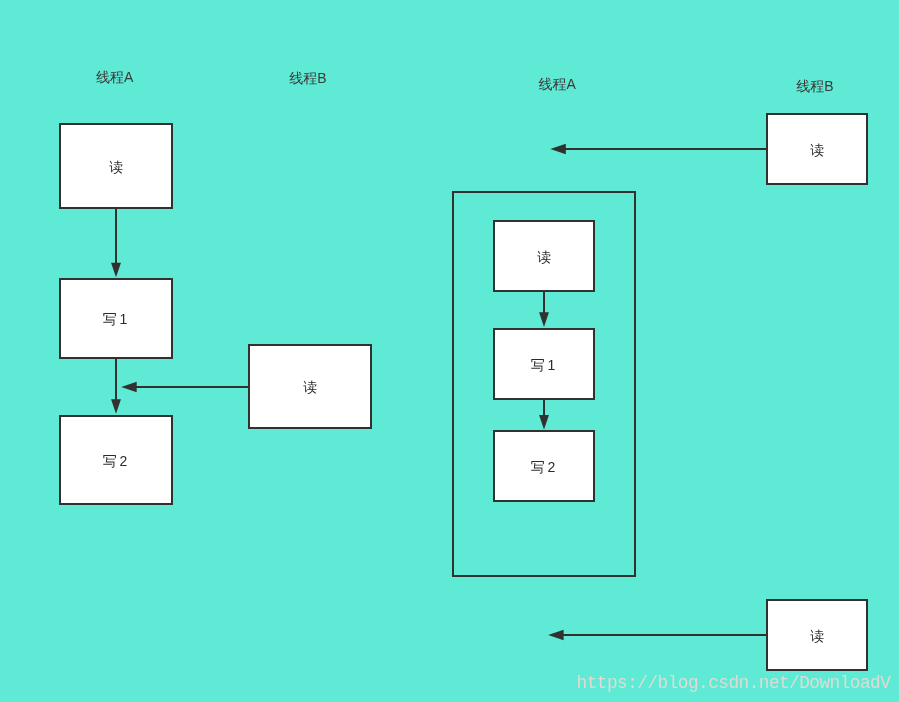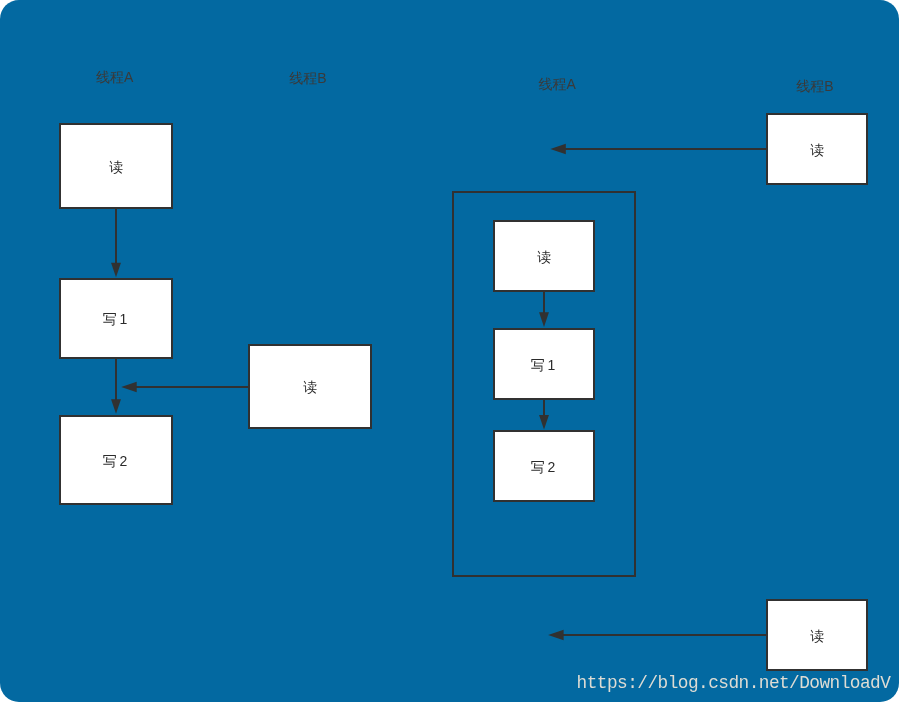--- a/index.html
+++ b/index.html
@@ -11,22 +11,21 @@
   body {
     width: 899px;
     height: 702px;
     overflow: hidden;
     font-family: "Liberation Sans", sans-serif;
   }
   #canvas {
     position: relative;
     width: 899px;
     height: 702px;
-    background: #0369a1;
-    border-radius: 19px;
+    background: #5eead4;
   }
   svg#diagram {
     position: absolute;
     left: 0;
     top: 0;
     width: 899px;
     height: 702px;
     display: block;
   }
   .boxlabel {

